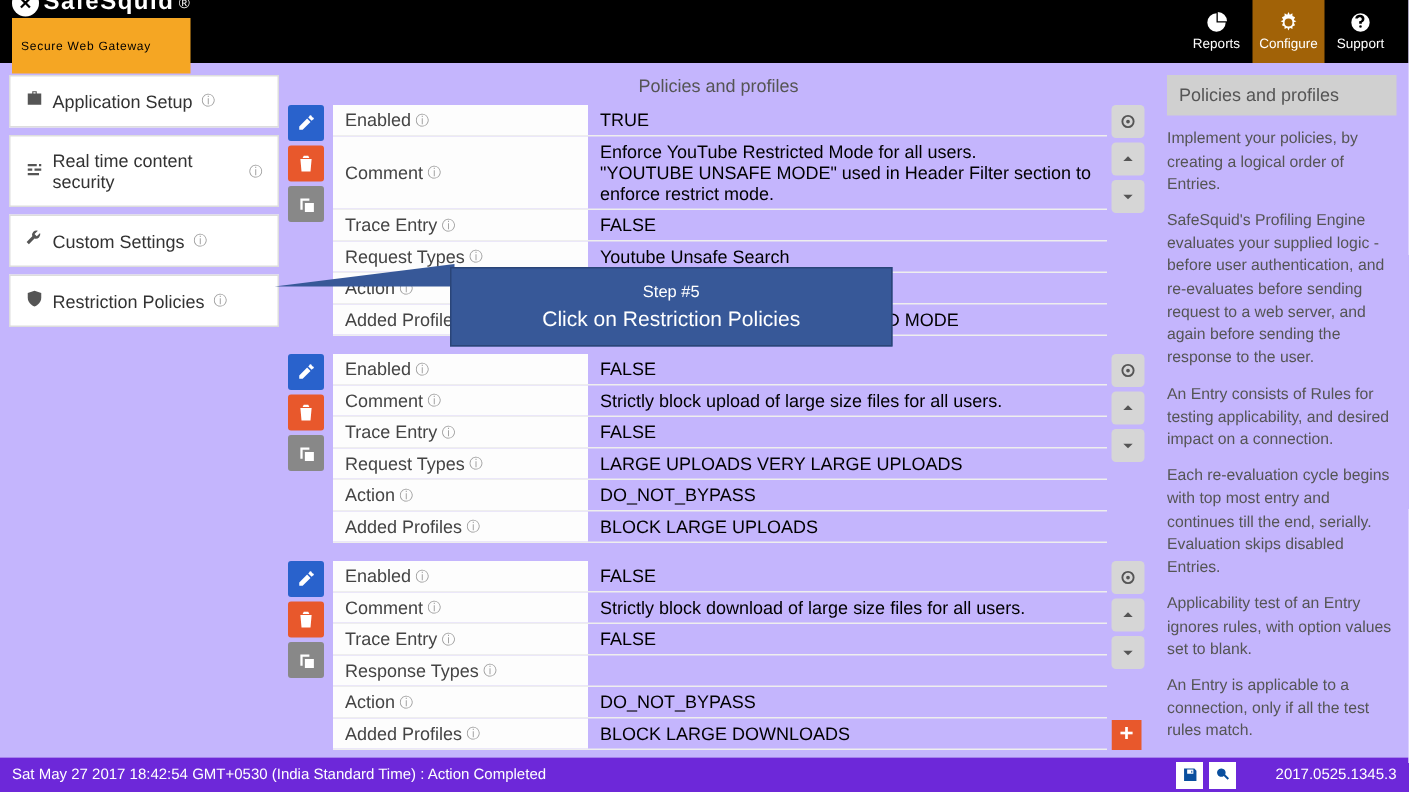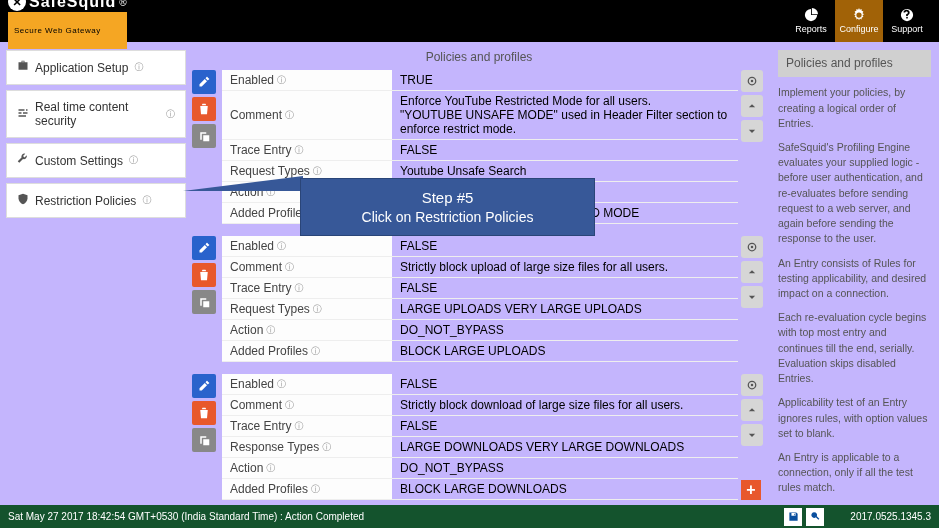--- a/index.html
+++ b/index.html
@@ -33,27 +33,27 @@
     .row { display: flex; border-bottom: 1px solid #eee; }
     .cell-label { width: 170px; padding: 3px 8px; color: #444; font-size: 12px; background: #fdfdfd; display: flex; align-items: center; gap: 3px; }
     .cell-value { flex: 1; padding: 3px 8px; color: #000; font-size: 12px; white-space: pre-line; }
     .entry-side { width: 28px; display: flex; flex-direction: column; gap: 3px; padding-top: 0; align-items: center; }
     .sbtn { width: 22px; height: 22px; background: #d6d6d6; border-radius: 3px; display: flex; align-items: center; justify-content: center; cursor: pointer; color: #555; }
     .sbtn svg { width: 10px; height: 10px; fill: #555; }
     .help-panel { width: 165px; padding: 8px 8px 8px 4px; font-size: 10.5px; color: #555; line-height: 1.45; overflow-y: auto; }
     .help-title-box { background: #d0d0d0; padding: 5px 8px; font-size: 12px; margin-bottom: 8px; }
     .help-panel p { margin-bottom: 9px; }
     .add-btn { position: absolute; right: 178px; bottom: 28px; width: 20px; height: 20px; background: #e8582c; color: #fff; display: flex; align-items: center; justify-content: center; font-size: 16px; font-weight: bold; cursor: pointer; }
-    .footer { height: 23px; background: #14532d; color: #fff; font-size: 10px; display: flex; align-items: center; padding: 0 8px; position: absolute; bottom: 0; left: 0; right: 0; text-align: right; }
+    .footer { height: 23px; background: #6d28d9; color: #fff; font-size: 10px; display: flex; align-items: center; padding: 0 8px; position: absolute; bottom: 0; left: 0; right: 0; text-align: right; }
     .footer-right { margin-left: auto; display: flex; align-items: center; gap: 4px; }
     .fbtn { width: 18px; height: 18px; background: #fff; color: #0a4f9e; display: flex; align-items: center; justify-content: center; cursor: pointer; }
     .fbtn svg { width: 11px; height: 11px; fill: #0a4f9e; }
     .callout-arrow { position: absolute; top: 176px; left: 183px; width: 0; height: 0; border-top: 15px solid transparent; border-bottom: 0 solid transparent; border-right: 120px solid #375898; z-index: 9; }
     .callout { position: absolute; top: 178px; left: 300px; width: 295px; background: #375898; color: #fff; text-align: center; padding: 10px 14px; z-index: 10; border: 1px solid #2a4578; }
-    .callout .step-num { font-size: 15px; margin-bottom: 3px; }
+    .callout .step-num { font-size: 11px; margin-bottom: 3px; }
     .callout .step-text { font-size: 14px; }
   </style>
 </head>
 <body>
 
 <div class="top-bar">
   <div class="logo-wrap">
     <div class="logo-main">
       <span class="logo-icon">✕</span>
       <span class="logo-text">SafeSquid</span>
@@ -270,21 +270,20 @@
               <div class="row">
                 <div class="cell-label">Comment <span class="info-dot">ⓘ</span></div>
                 <div class="cell-value">Strictly block download of large size files for all users.</div>
               </div>
               <div class="row">
                 <div class="cell-label">Trace Entry <span class="info-dot">ⓘ</span></div>
                 <div class="cell-value">FALSE</div>
               </div>
               <div class="row">
                 <div class="cell-label">Response Types <span class="info-dot">ⓘ</span></div>
-                <div class="cell-value">LARGE DOWNLOADS   VERY LARGE DOWNLOADS</div>
               </div>
               <div class="row">
                 <div class="cell-label">Action <span class="info-dot">ⓘ</span></div>
                 <div class="cell-value">DO_NOT_BYPASS</div>
               </div>
               <div class="row">
                 <div class="cell-label">Added Profiles <span class="info-dot">ⓘ</span></div>
                 <div class="cell-value">BLOCK LARGE DOWNLOADS</div>
               </div>
             </div>

